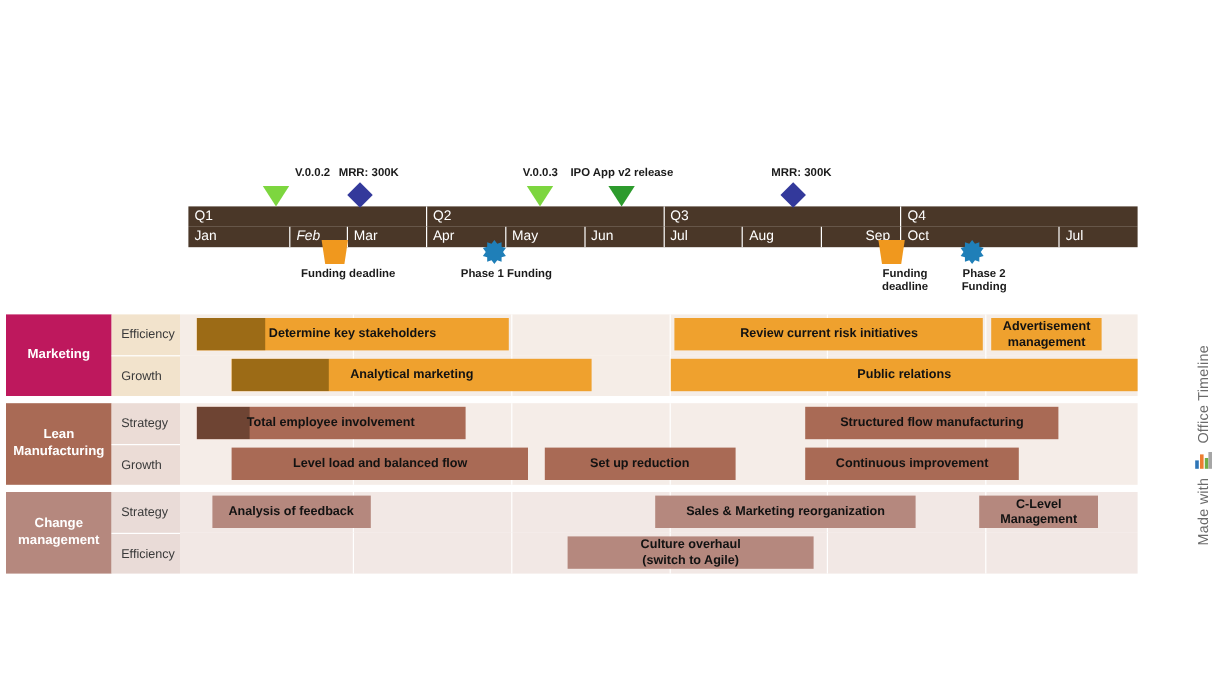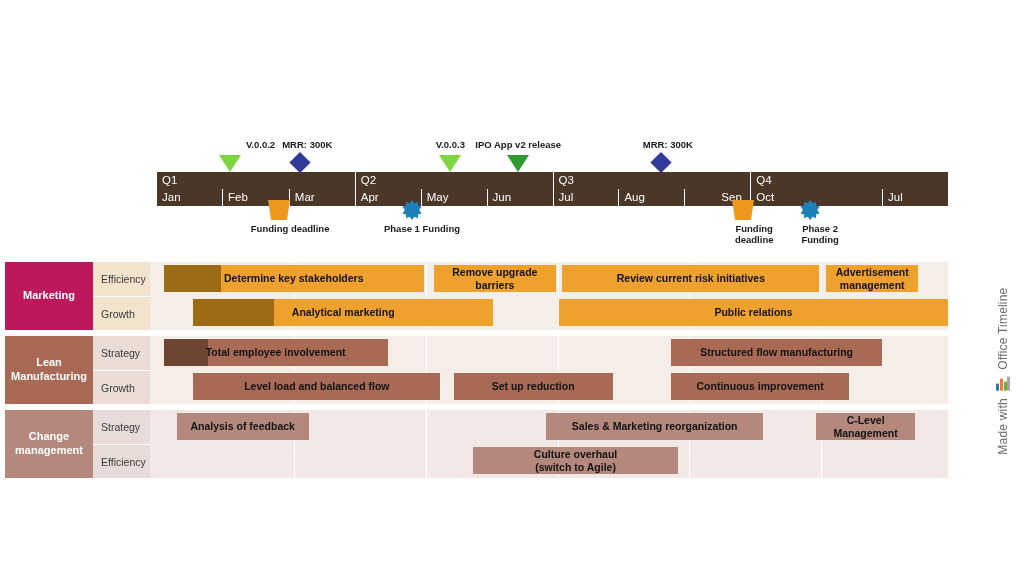--- a/index.html
+++ b/index.html
@@ -78,21 +78,21 @@
 <div id="stage">
     <div class="tl-header"></div>
     <div class="q-row" style="left: 157px; top: 172px; width: 791px; height: 17px; background: rgb(74, 55, 40);">
       <div class="q-cell" style="left: 0px; width: 197.75px;">Q1</div>
       <div class="q-cell" style="left: 197.75px; width: 197.75px;">Q2</div>
       <div class="q-cell" style="left: 395.5px; width: 197.75px;">Q3</div>
       <div class="q-cell" style="left: 593.25px; width: 197.75px;">Q4</div>
     </div>
     <div class="m-row" style="left: 157px; top: 189px; width: 791px; height: 17px; background: rgb(74, 55, 40);">
       <div class="m-cell" style="left: 0px; width: 65.9167px;">Jan</div>
-      <div class="m-cell" style="left: 65px; width: 65.9167px;">Feb</div>
+      <div class="m-cell" style="left: 84px; width: 65.9167px; font-style: italic;">Feb</div>
       <div class="m-cell" style="left: 131.833px; width: 65.9167px;">Mar</div>
       <div class="m-cell" style="left: 197.75px; width: 65.9167px;">Apr</div>
       <div class="m-cell" style="left: 263.667px; width: 65.9167px;">May</div>
       <div class="m-cell" style="left: 329.583px; width: 65.9167px;">Jun</div>
       <div class="m-cell" style="left: 395.5px; width: 65.9167px;">Jul</div>
       <div class="m-cell" style="left: 461.417px; width: 65.9167px;">Aug</div>
       <div class="m-cell" style="left: 527.333px; width: 65.9167px; padding-left: 36px;">Sep</div>
       <div class="m-cell" style="left: 593.25px; width: 65.9167px;">Oct</div>
       <div class="m-cell" style="left: 659.167px; width: 65.9167px; margin-top: 44px;">Nov</div>
       <div class="m-cell" style="left: 725.083px; width: 65.9167px;">Jul</div>
@@ -134,23 +134,20 @@
       <div class="track-row" style="left: 145px; top: 0px; width: 798px; height: 34px; background: rgb(245, 237, 231);">
         <div class="gridline" style="left: 143.833px; height: 34px;"></div>
         <div class="gridline" style="left: 275.667px; height: 34px;"></div>
         <div class="gridline" style="left: 407.5px; height: 34px;"></div>
         <div class="gridline" style="left: 539.333px; height: 34px;"></div>
         <div class="gridline" style="left: 671.167px; height: 34px;"></div>
         <div class="bar" style="left: 13.5917px; top: 3px; width: 260.371px; height: 27px; background: rgb(239, 161, 46);">
           <div class="bar-prog" style="width: 22%; background: rgb(156, 107, 22);"></div>
           <span class="bar-txt">Determine key stakeholders</span>
         </div>
-        <div class="bar" style="left: 283.85px; top: 3px; width: 121.946px; height: 27px; background: rgb(239, 161, 46);">
-          <span class="bar-txt">Remove upgrade barriers</span>
-        </div>
         <div class="bar" style="left: 412.387px; top: 3px; width: 257.075px; height: 27px; background: rgb(239, 161, 46);">
           <span class="bar-txt">Review current risk initiatives</span>
         </div>
         <div class="bar" style="left: 676.054px; top: 3px; width: 92.2833px; height: 27px; background: rgb(239, 161, 46);">
           <span class="bar-txt">Advertisement management</span>
         </div>
       </div>
       <div class="track-row" style="left: 145px; top: 34px; width: 798px; height: 34px; background: rgb(245, 237, 231);">
         <div class="gridline" style="left: 143.833px; height: 34px;"></div>
         <div class="gridline" style="left: 275.667px; height: 34px;"></div>

